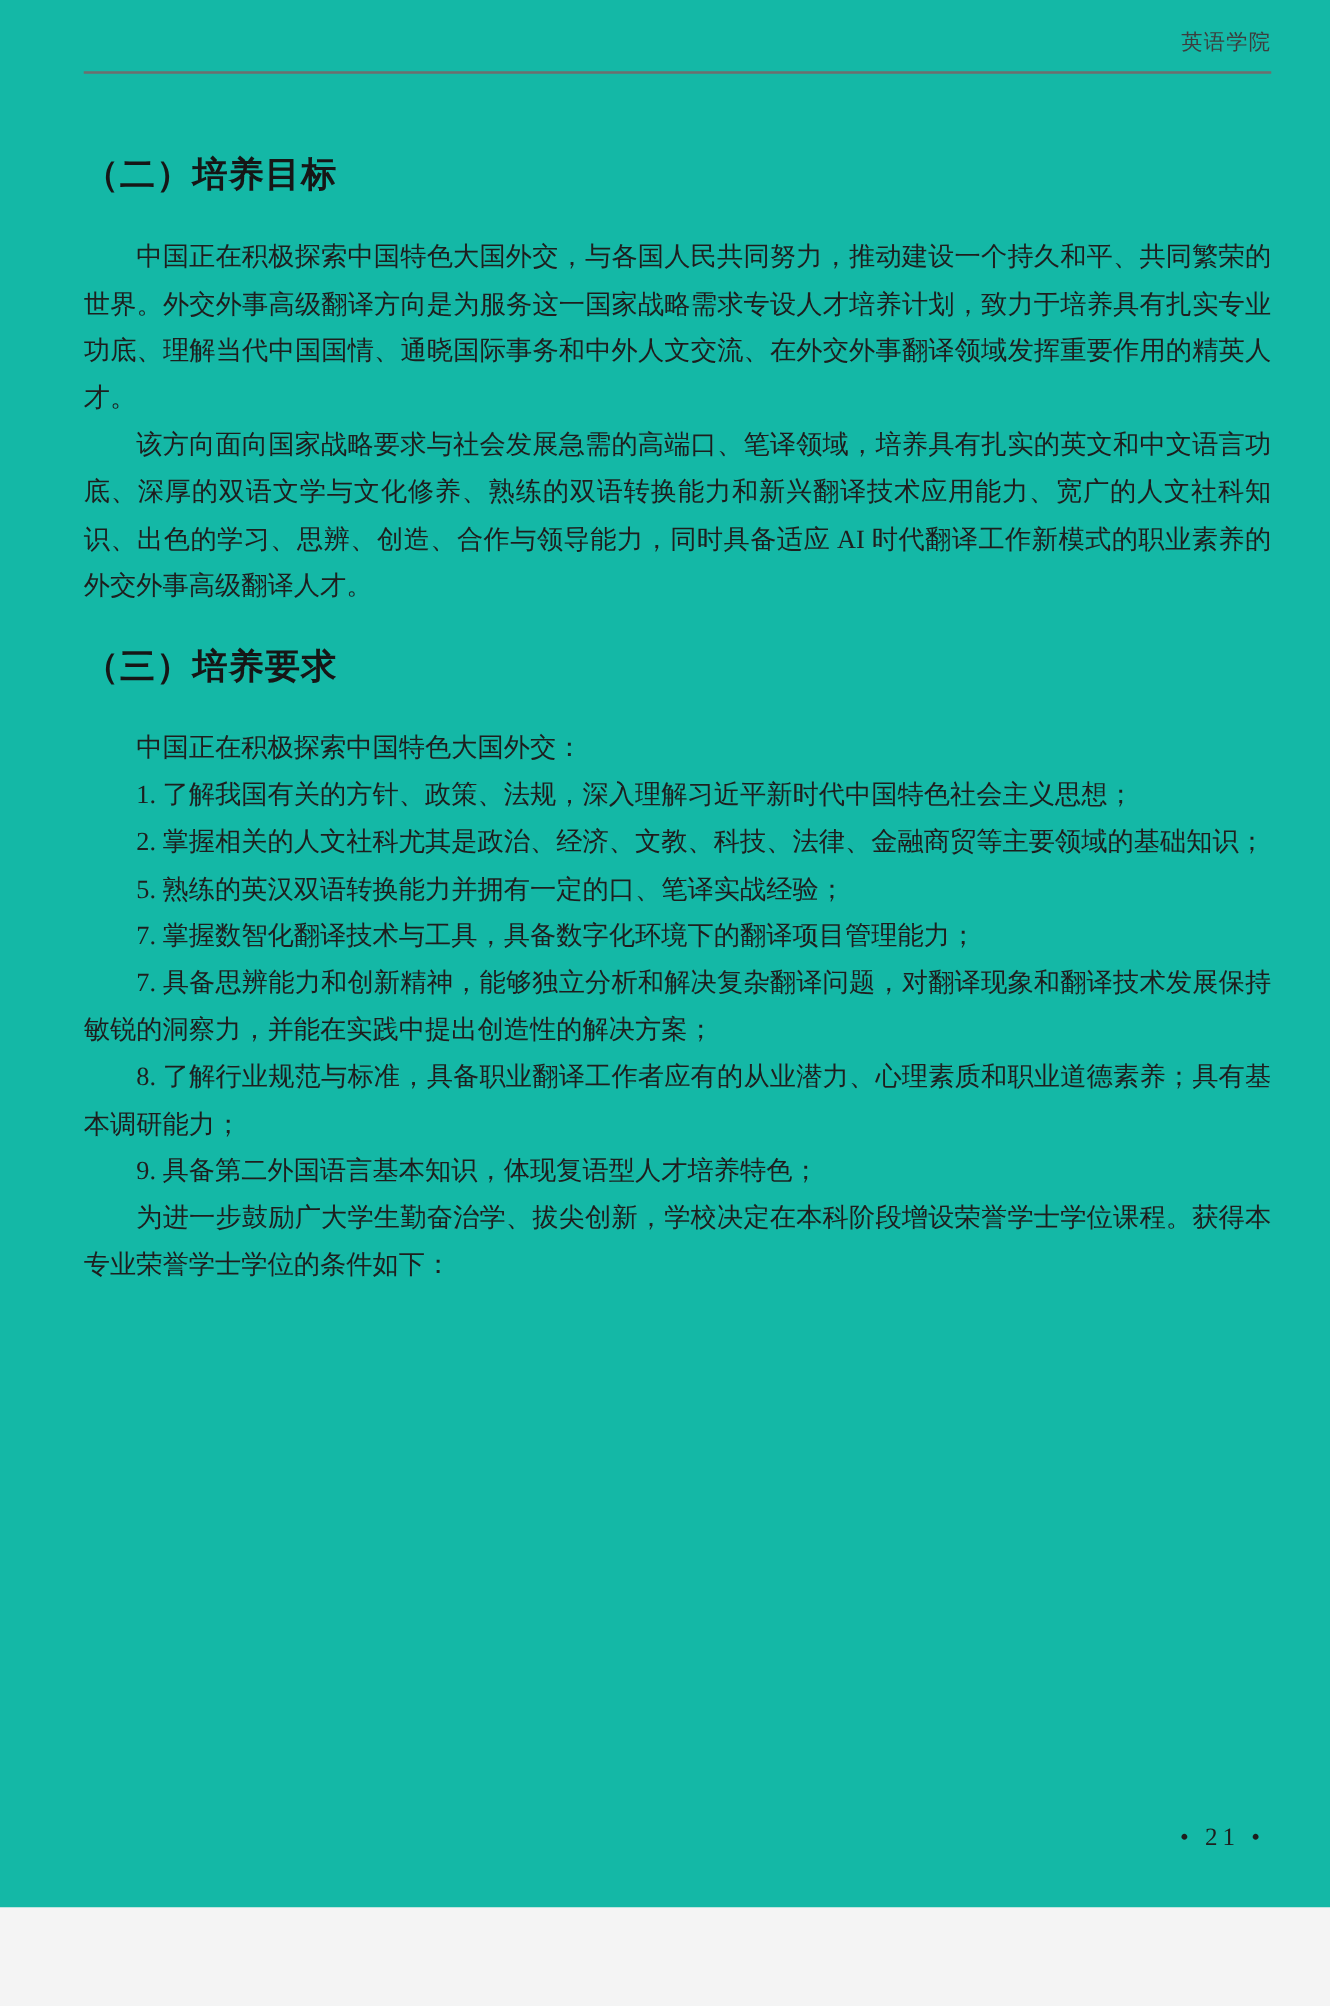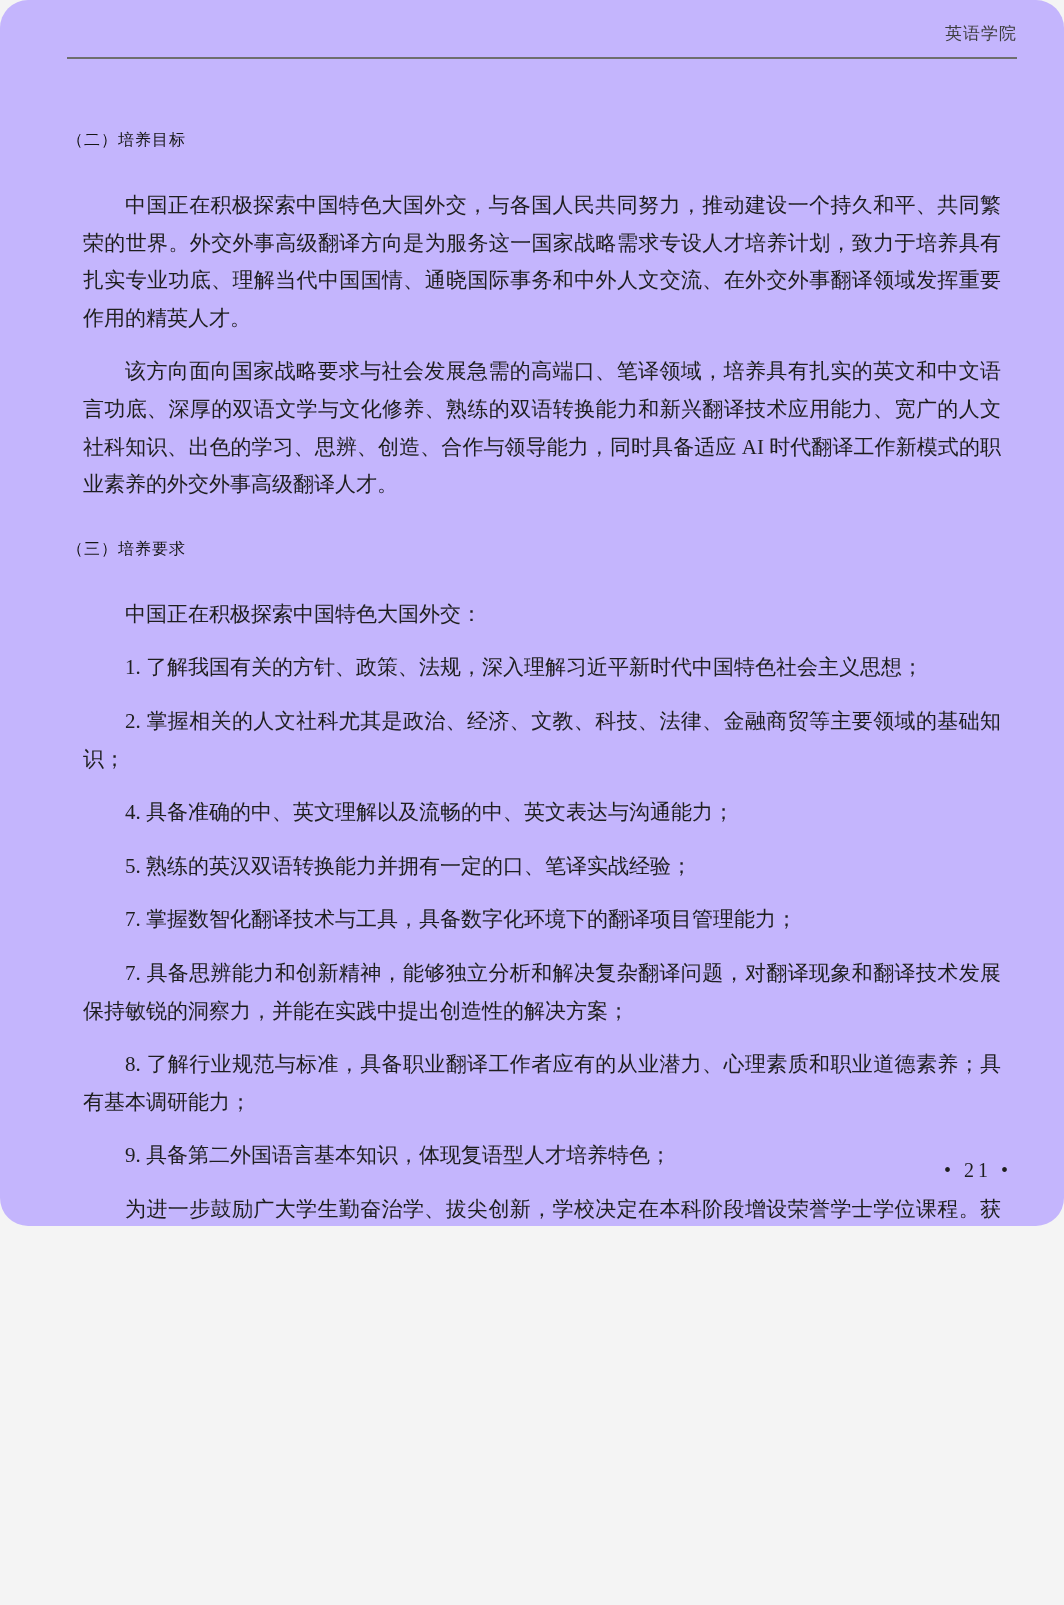--- a/index.html
+++ b/index.html
@@ -3,28 +3,27 @@
 <meta charset="utf-8">
 <style>
   html, body {
     margin: 0;
     padding: 0;
     background: #f4f4f4;
   }
   .page {
     position: relative;
     width: 1064px;
-    height: 1226px;
+    height: 1526px;
     margin: 0 auto;
-    background: #c4b5fd;
+    background: #14b8a6;
     overflow: hidden;
     font-family: "Liberation Serif", "DejaVu Serif", serif;
     color: #1e1e1e;
     box-sizing: border-box;
-    border-radius: 28px;
   }
   .running-header {
     position: absolute;
     top: 22px;
     left: 67px;
     right: 47px;
     text-align: right;
     font-family: "Liberation Sans", "DejaVu Sans", sans-serif;
     font-size: 17px;
     color: #3d3d3d;
@@ -39,36 +38,36 @@
     border-top: 2px solid #6e6e6e;
   }
   .content {
     position: absolute;
     top: 59px;
     left: 67px;
     right: 47px;
   }
   .section-heading {
     font-family: "Liberation Sans", "DejaVu Sans", sans-serif;
-    font-weight: 400;
-    font-size: 16px;
+    font-weight: 700;
+    font-size: 28px;
     line-height: 26px;
     color: #161616;
     margin: 32px 0 34px 0;
     letter-spacing: 1px;
   }
   .section-heading.first {
     margin-top: 68px;
   }
   .para {
     font-size: 21px;
     line-height: 37.6px;
     text-align: justify;
     text-indent: 2em;
-    margin: 16px;
+    margin: 0;
     color: #1e1e1e;
     word-break: break-all;
   }
   .page-number {
     position: absolute;
     right: 52px;
     bottom: 44px;
     font-size: 20px;
     color: #1e1e1e;
     letter-spacing: 4px;
@@ -90,21 +89,20 @@
 
     <p class="para">中国正在积极探索中国特色大国外交，与各国人民共同努力，推动建设一个持久和平、共同繁荣的世界。外交外事高级翻译方向是为服务这一国家战略需求专设人才培养计划，致力于培养具有扎实专业功底、理解当代中国国情、通晓国际事务和中外人文交流、在外交外事翻译领域发挥重要作用的精英人才。</p>
     <p class="para">该方向面向国家战略要求与社会发展急需的高端口、笔译领域，培养具有扎实的英文和中文语言功底、深厚的双语文学与文化修养、熟练的双语转换能力和新兴翻译技术应用能力、宽广的人文社科知识、出色的学习、思辨、创造、合作与领导能力，同时具备适应 AI 时代翻译工作新模式的职业素养的外交外事高级翻译人才。</p>
 
     <div class="section-heading">（三）培养要求</div>
 
     <p class="para">中国正在积极探索中国特色大国外交：</p>
 
     <p class="para">1. 了解我国有关的方针、政策、法规，深入理解习近平新时代中国特色社会主义思想；</p>
     <p class="para">2. 掌握相关的人文社科尤其是政治、经济、文教、科技、法律、金融商贸等主要领域的基础知识；</p>
-    <p class="para">4. 具备准确的中、英文理解以及流畅的中、英文表达与沟通能力；</p>
     <p class="para">5. 熟练的英汉双语转换能力并拥有一定的口、笔译实战经验；</p>
     <p class="para">7. 掌握数智化翻译技术与工具，具备数字化环境下的翻译项目管理能力；</p>
     <p class="para">7. 具备思辨能力和创新精神，能够独立分析和解决复杂翻译问题，对翻译现象和翻译技术发展保持敏锐的洞察力，并能在实践中提出创造性的解决方案；</p>
     <p class="para">8. 了解行业规范与标准，具备职业翻译工作者应有的从业潜力、心理素质和职业道德素养；具有基本调研能力；</p>
     <p class="para">9. 具备第二外国语言基本知识，体现复语型人才培养特色；</p>
 
     <p class="para">为进一步鼓励广大学生勤奋治学、拔尖创新，学校决定在本科阶段增设荣誉学士学位课程。获得本专业荣誉学士学位的条件如下：</p>
 
   </div>
 

